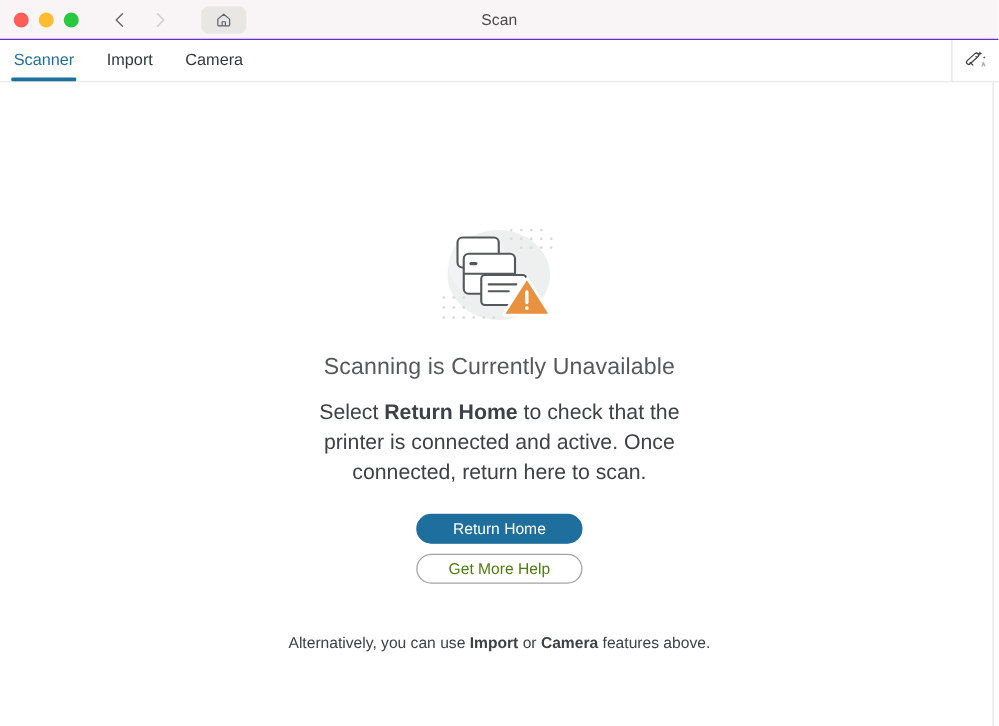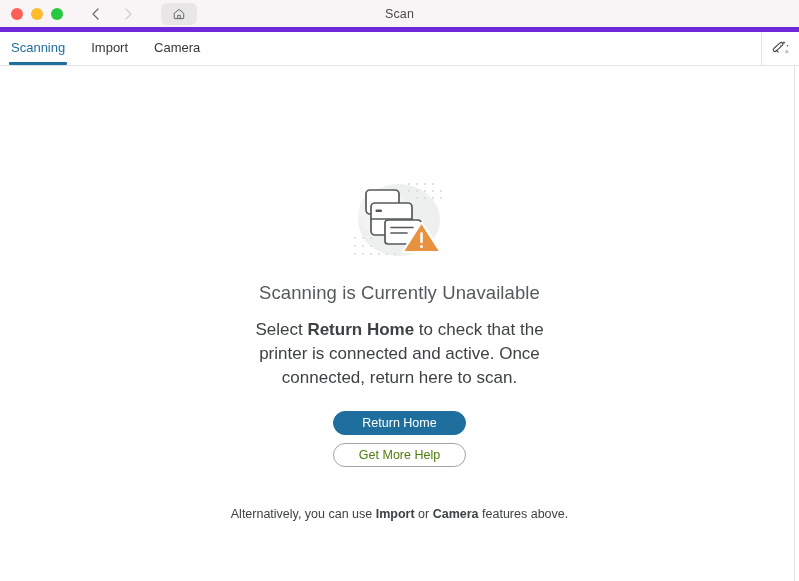--- a/index.html
+++ b/index.html
@@ -22,21 +22,21 @@
     flex-direction: column;
     overflow: hidden;
   }
 
   
   .titlebar {
     position: relative;
     height: 18px;
     min-height: 32px;
     background: #f9f4f5;
-    border-bottom: 5px solid #6d28d9;
+    border-bottom: 1px solid #6d28d9;
     display: flex;
     align-items: center;
     padding-left: 11px;
     flex-shrink: 0;
   }
   .traffic-lights {
     display: flex;
     align-items: center;
     gap: 8px;
   }
@@ -253,21 +253,21 @@
         </svg>
       </span>
     </div>
 
     <div class="win-title">Scan</div>
   </div>
 
   <div class="tabbar">
     <div class="tabs">
       <div class="tab active">
-        <span>Scanning</span>
+        <span>Scanner</span>
       </div>
       <div class="tab">
         <span>Import</span>
       </div>
       <div class="tab">
         <span>Camera</span>
       </div>
     </div>
 
     <div class="tabbar-right">

